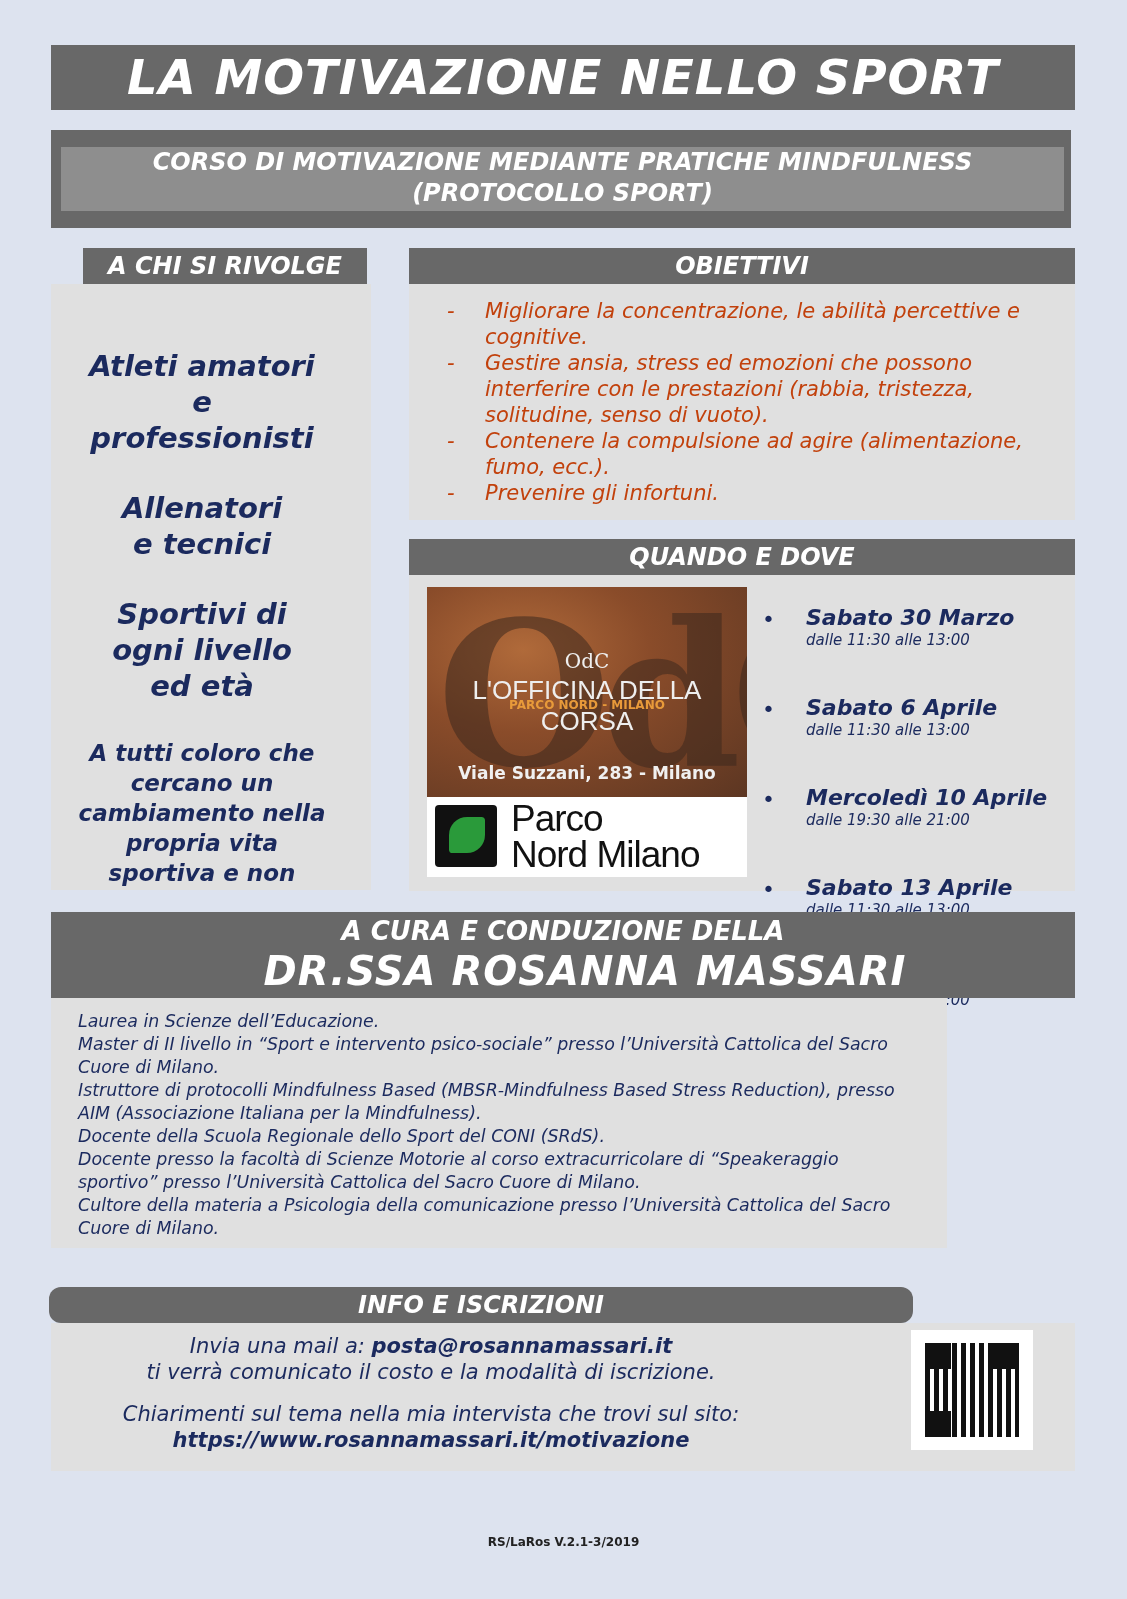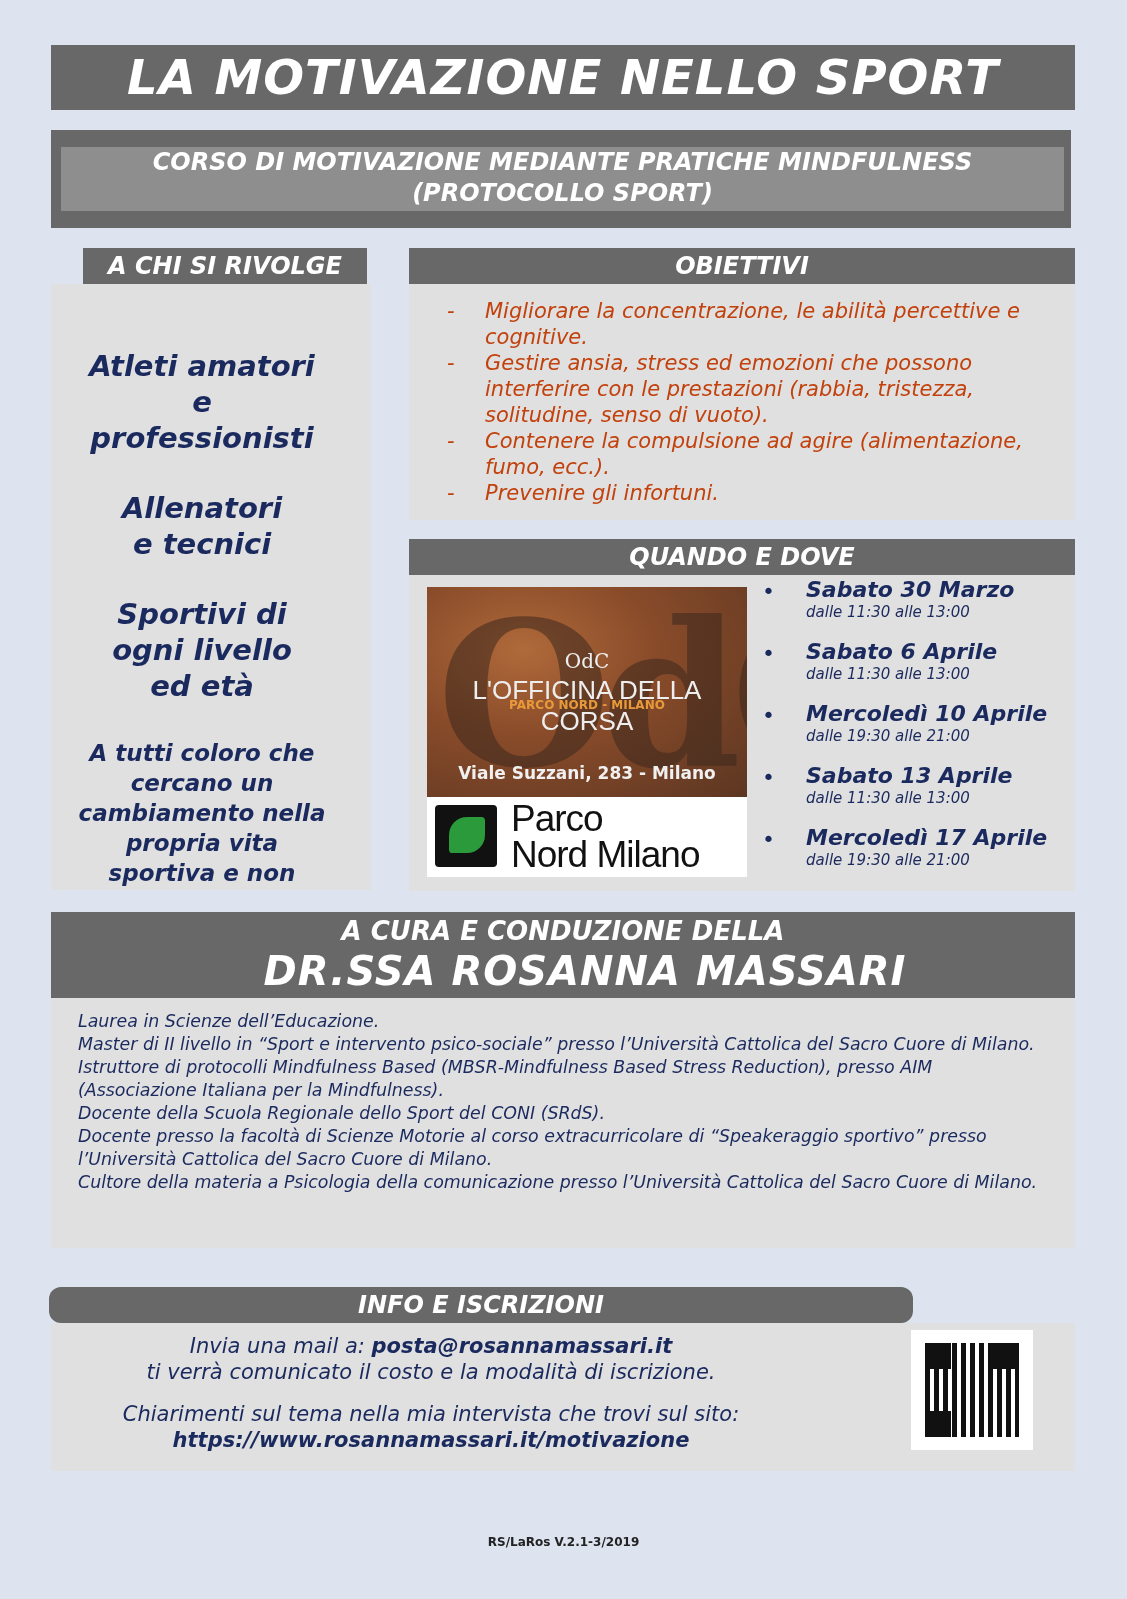--- a/index.html
+++ b/index.html
@@ -42,26 +42,26 @@
   #odc-img .l2 { position:absolute; width:100%; text-align:center; top:88px; color:#eee; font-size:26px; font-family:"Liberation Sans", sans-serif; }
   #odc-img .l3 { position:absolute; width:100%; text-align:center; top:111px; color:#e89a3a; font-size:12px; font-weight:bold; }
   #odc-img .l4 { position:absolute; width:100%; text-align:center; top:176px; color:#f0f0f0; font-size:17px; font-weight:bold; }
   #pnm-logo { position:absolute; left:18px; top:222px; width:320px; height:80px; background:#fff; }
   #pnm-mark { position:absolute; left:8px; top:8px; width:62px; height:62px; background:#111; border-radius:4px; }
   #pnm-mark::after { content:""; position:absolute; left:14px; top:12px; width:36px; height:36px; background:#2a9a3a; border-radius:50% 10% 50% 10%; }
   #pnm-text { position:absolute; left:84px; top:4px; font-family:"Liberation Sans", sans-serif; font-size:37px; line-height:36px; color:#111; letter-spacing:-1px; }
   #dates { position:absolute; left:345px; top:0; width:310px; list-style:none; margin:0; padding:2px 0 0 0; }
   #dates li { position:relative; padding-left:52px; height:62px; color:#1b2a5e; }
   #dates li::before { content:"•"; position:absolute; left:8px; top:2px; font-size:22px; }
-  .d-day { font-weight:bold; font-style:italic; font-size:22px; line-height:26px; display:block; }
+  .d-day { font-weight:bold; font-style:italic; font-size:22px; line-height:26px; display:block;margin-top:28px; }
   .d-time { font-style:italic; font-size:15px; line-height:18px; display:block; }
   #cura-hdr { position:absolute; left:51px; top:912px; width:1024px; height:86px; background:#686868; color:#fff; text-align:center; font-weight:bold; font-style:italic; }
   #cura-l1 { font-size:26px; line-height:34px; padding-top:2px; display:block; }
   #cura-l2 { font-size:40px; line-height:46px; display:block; letter-spacing:1px;padding-left:44px; }
-  #bio-panel { left:51px; top:998px; width:1024px; height:250px; }
+  #bio-panel { left:51px; top:998px; width:896px; height:250px; }
   #bio { list-style:none; margin:0; padding:12px 24px 0 27px; }
   #bio li { color:#1b2a5e; font-style:italic; font-size:17.4px; line-height:23px; }
   #info-hdr { left:49px; top:1287px; width:864px;border-radius:12px; }
   #info-panel { left:51px; top:1323px; width:1024px; height:148px; }
   #info-text { position:absolute; left:0; top:10px; width:760px; text-align:center; color:#1b2a5e; font-style:italic; font-size:21px; line-height:26px; }
   #info-text .b { font-weight:bold; }
   #qr { position:absolute; left:860px; top:7px; width:122px; height:120px; background:#fff; }
   #qr-code { position:absolute; left:14px; top:13px; width:94px; height:94px;
     background:
       linear-gradient(#111,#111) 0 0/26px 26px no-repeat,

